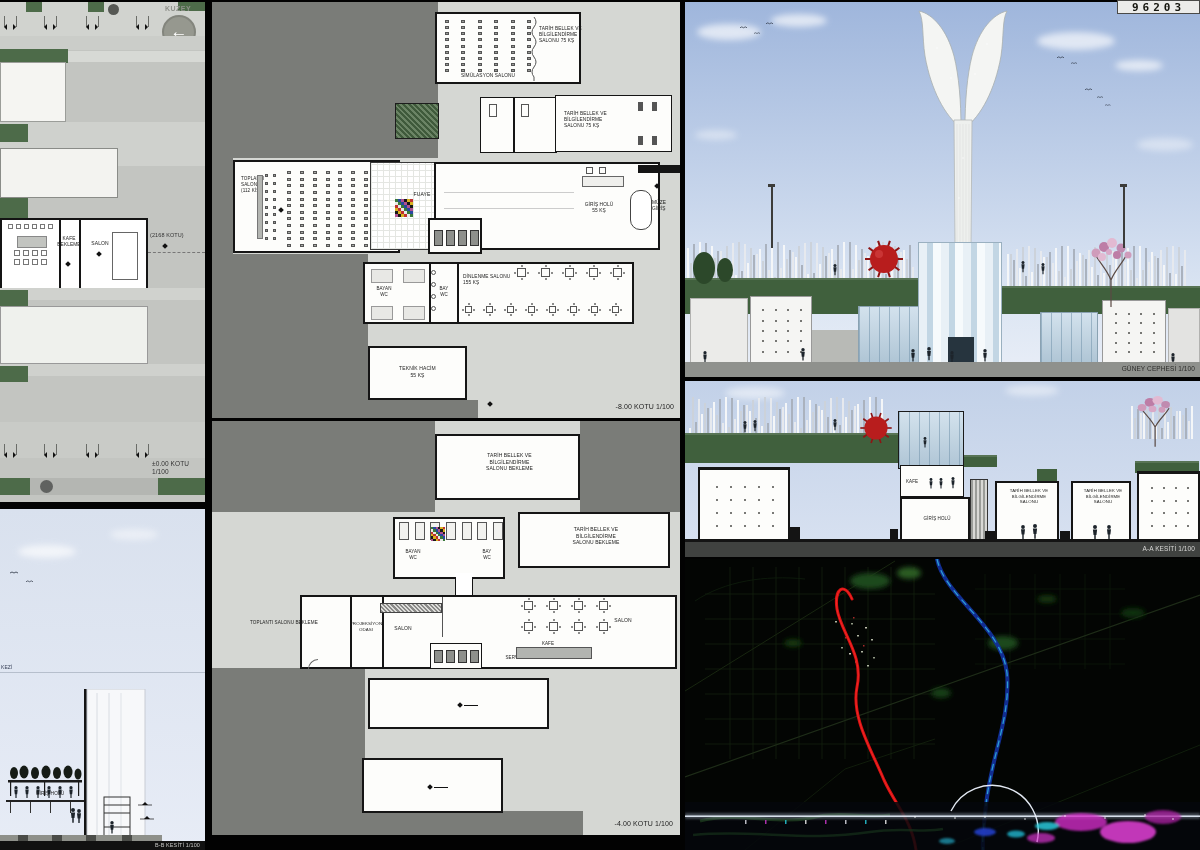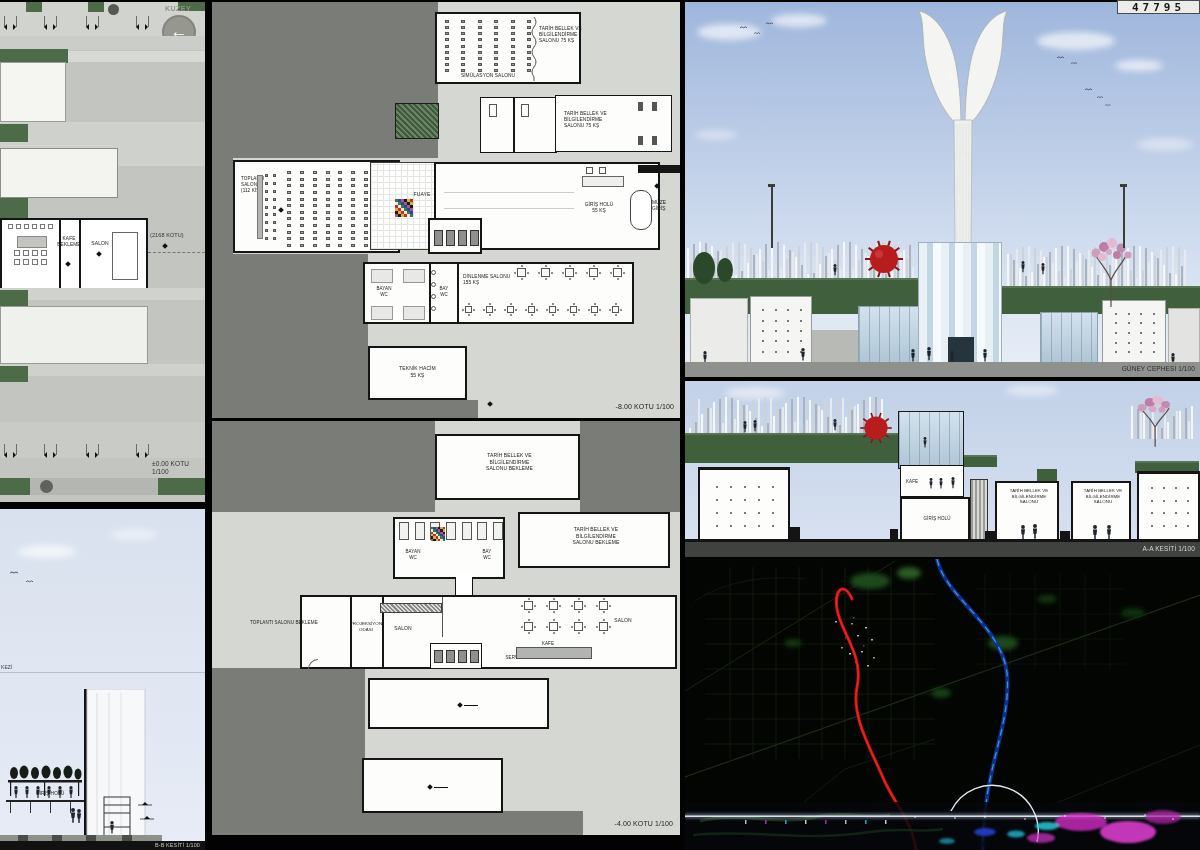--- a/index.html
+++ b/index.html
@@ -1395,16 +1395,16 @@
         <rect x="140" y="261" width="1.5" height="4" fill="#c838c8"></rect>
           <rect x="160" y="261" width="1.5" height="4" fill="#d8d8e0"></rect>
         <rect x="180" y="261" width="1.5" height="4" fill="#28c8d8"></rect>
           <rect x="200" y="261" width="1.5" height="4" fill="#e8e8e8"></rect>
       </g>
     </svg>
   </div>
 
   <div class="abs" style="left:1117px;top:0;width:83px;height:14px;background:#ececea;border:1px solid #4a4a48;box-sizing:border-box;
               display:flex;align-items:center;justify-content:center;">
-    <span style="font-family:'DejaVu Sans Mono',monospace;font-size:11px;font-weight:bold;letter-spacing:4px;color:#16160f;line-height:1;">47795</span>
+    <span style="font-family:'DejaVu Sans Mono',monospace;font-size:11px;font-weight:bold;letter-spacing:4px;color:#16160f;line-height:1;">96203</span>
   </div>
 
 </div>
 
 </body></html>

